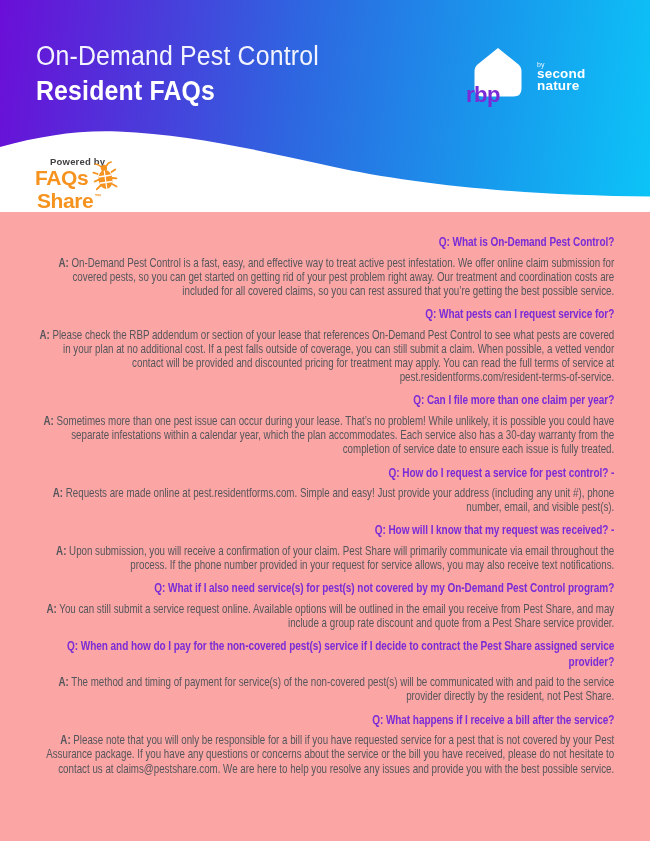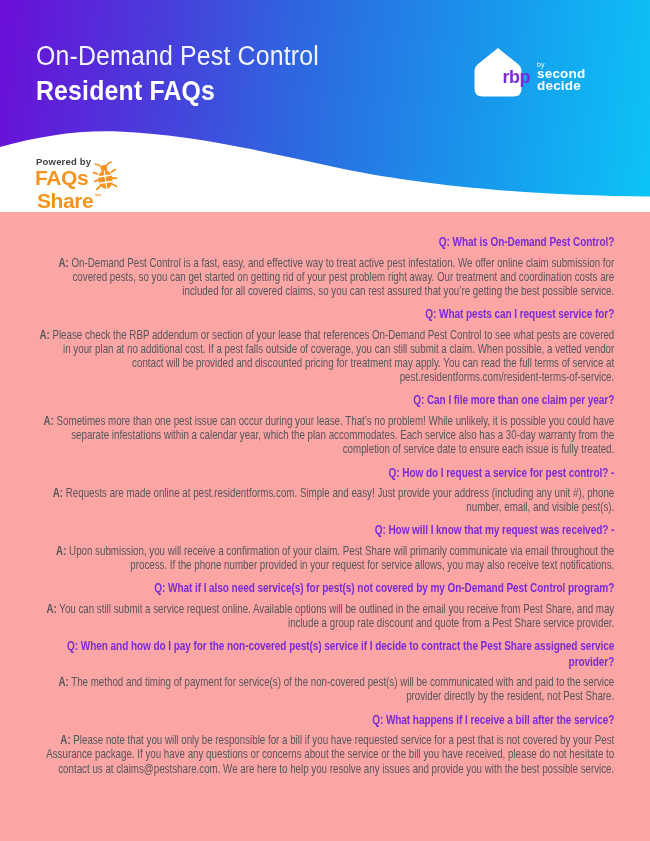--- a/index.html
+++ b/index.html
@@ -16,30 +16,30 @@
   }
   .hero-wave { position:absolute; left:0; top:0; width:650px; height:212px; display:block; }
   .hero-title { position:absolute; left:36px; top:40px; transform:scaleX(0.92); transform-origin:0 0; }
   .hero-title .line1 { font-size:27px; font-weight:400; color:#F3F4FD; letter-spacing:0.2px; line-height:33px; }
   .hero-title .line2 { font-size:27px; font-weight:700; color:#FFFFFF; letter-spacing:0.2px; line-height:33px; margin-top:2px; }
 
   .brand { position:absolute; left:466px; top:42px; display:flex; }
   .rbp-badge { position:relative; width:64px; height:64px; }
   .rbp-badge svg { display:block; }
   .rbp-text {
-    position:absolute; left:0; right:0; top:25px; text-align:right;
-    font-size:18px; font-weight:700; color:#7B2BD5; letter-spacing:-0.5px;
+    position:absolute; left:0; right:0; top:40px; text-align:left;
+    font-size:22px; font-weight:700; color:#7B2BD5; letter-spacing:-0.5px;
   }
   .sn-group { display:flex; margin-left:7px; margin-top:17px;flex-direction:column; }
   .sn-by { font-size:7px; color:#EAF4FE; margin-top:2px; margin-right:2px; font-weight:400; }
   .sn-name { display:flex; flex-direction:column; }
   .sn-name span { font-size:13.5px; font-weight:700; color:#FFFFFF; line-height:11.5px; letter-spacing:0.2px; }
 
   .pestshare { position:absolute; left:35px; top:156px; }
-  .ps-powered { font-size:9.5px; font-weight:600; color:#414042; letter-spacing:0.2px; margin-left:1px; }
+  .ps-powered { font-size:9.5px; font-weight:600; color:#414042; letter-spacing:0.2px; margin-left:15px; }
   .ps-row1 { display:flex; align-items:flex-start; margin-top:1px; }
   .ps-word { font-size:21px; font-weight:800; color:#F6921E; letter-spacing:-0.4px; line-height:20px; }
   .ps-bug { margin-left:4px; margin-top:-7px; transform:rotate(-8deg); }
   .ps-row2 { margin-left:2px; margin-top:0px; display:flex; }
   .ps-tm { font-size:7px; color:#F6921E; font-weight:700; margin-top:2px; margin-left:1px; }
 
   
   .content { padding:22px 0 0 36px;text-align:right; }
   .faq-scale { width:771px; transform:scaleX(0.75); transform-origin:0 0; }
   .faq-item { margin-bottom:8px; }
@@ -79,21 +79,21 @@
           <rect x="15" y="15" width="34" height="34" rx="8" transform="rotate(45 32 32)" fill="url(#tg)"></rect>
           <path d="M32 6 L52.5 22.5 Q55.5 25 55.5 29.5 L55.5 46.5 Q55.5 54.5 47.5 54.5
                    L16.5 54.5 Q8.5 54.5 8.5 46.5 L8.5 29.5 Q8.5 25 11.5 22.5 Z" fill="#ffffff"></path>
         </svg>
         <span class="rbp-text">rbp</span>
       </div>
       <div class="sn-group">
         <span class="sn-by">by</span>
         <span class="sn-name">
           <span>second</span>
-          <span>decide</span>
+          <span>nature</span>
         </span>
       </div>
     </div>
 
     <div class="pestshare">
       <div class="ps-powered">Powered by</div>
       <div class="ps-row1">
         <span class="ps-word">FAQs</span>
         <svg class="ps-bug" width="26" height="30" viewBox="0 0 24 30" aria-hidden="true">
           <path d="M9 5 Q7 2 4 2" stroke="#F6921E" stroke-width="1.6" fill="none" stroke-linecap="round"></path>

